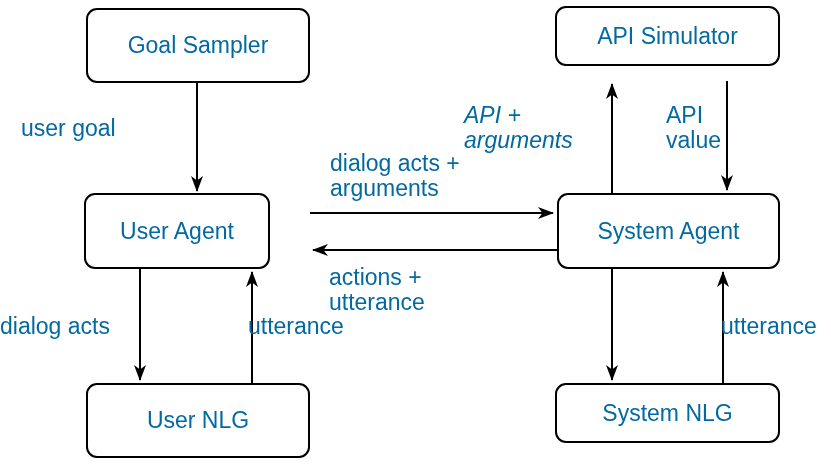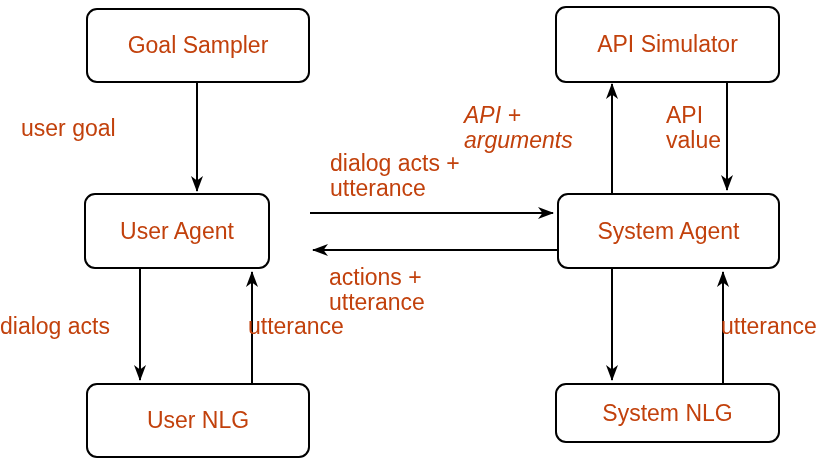--- a/index.html
+++ b/index.html
@@ -7,21 +7,21 @@
     padding: 0;
     background: #ffffff;
     font-family: "Liberation Sans", sans-serif;
   }
   #canvas {
     position: relative;
     width: 831px;
     height: 471px;
     background: #ffffff;
     overflow: hidden;
-    color: #c2410c;
+    color: #0369a1;
   }
   #edges-layer {
     position: absolute;
     left: 0;
     top: 0;
     width: 831px;
     height: 471px;
   }
   .node {
     position: absolute;
@@ -39,21 +39,21 @@
   }
   .edge-label {
     position: absolute;
     font-size: 23px;
     line-height: 25px;
     text-align: left;
     white-space: pre-line;
   }
   
   #n-goal    { left: 86px;  top: 8px;   width: 224px; height: 75px; }
-  #n-api     { left: 555px; top: 6px;   width: 225px; height: 77px; }
+  #n-api     { left: 555px; top: 6px;   width: 225px; height: 60px; }
   #n-useragt { left: 84px;  top: 193px; width: 186px; height: 76px; }
   #n-sysagt  { left: 557px; top: 193px; width: 223px; height: 76px; }
   #n-usernlg { left: 86px;  top: 383px; width: 224px; height: 75px; }
   #n-sysnlg  { left: 555px; top: 383px; width: 225px; height: 60px; }
   
   #l-usergoal  { left: 21px;  top: 116px; width: 200px; }
   #l-dialuttr  { left: 330px; top: 151px; width: 200px; }
   #l-actuttr   { left: 329px; top: 265px; width: 200px; }
   #l-dialacts  { left: 0px;   top: 314px; width: 122px; }
   #l-uttrleft  { left: 248px; top: 314px; width: 120px; }
@@ -86,21 +86,21 @@
 
   <div id="n-goal" class="node">Goal Sampler</div>
   <div id="n-api" class="node">API Simulator</div>
   <div id="n-useragt" class="node">User Agent</div>
   <div id="n-sysagt" class="node">System Agent</div>
   <div id="n-usernlg" class="node">User NLG</div>
   <div id="n-sysnlg" class="node">System NLG</div>
 
   <div id="l-usergoal" class="edge-label">user goal</div>
   <div id="l-dialuttr" class="edge-label">dialog acts +
-utterance</div>
+arguments</div>
   <div id="l-actuttr" class="edge-label">actions +
 utterance</div>
   <div id="l-dialacts" class="edge-label">dialog acts</div>
   <div id="l-uttrleft" class="edge-label">utterance</div>
   <div id="l-apiargs" class="edge-label">API +
 arguments</div>
   <div id="l-apivalue" class="edge-label">API
 value</div>
   <div id="l-uttrright" class="edge-label">utterance</div>
 

